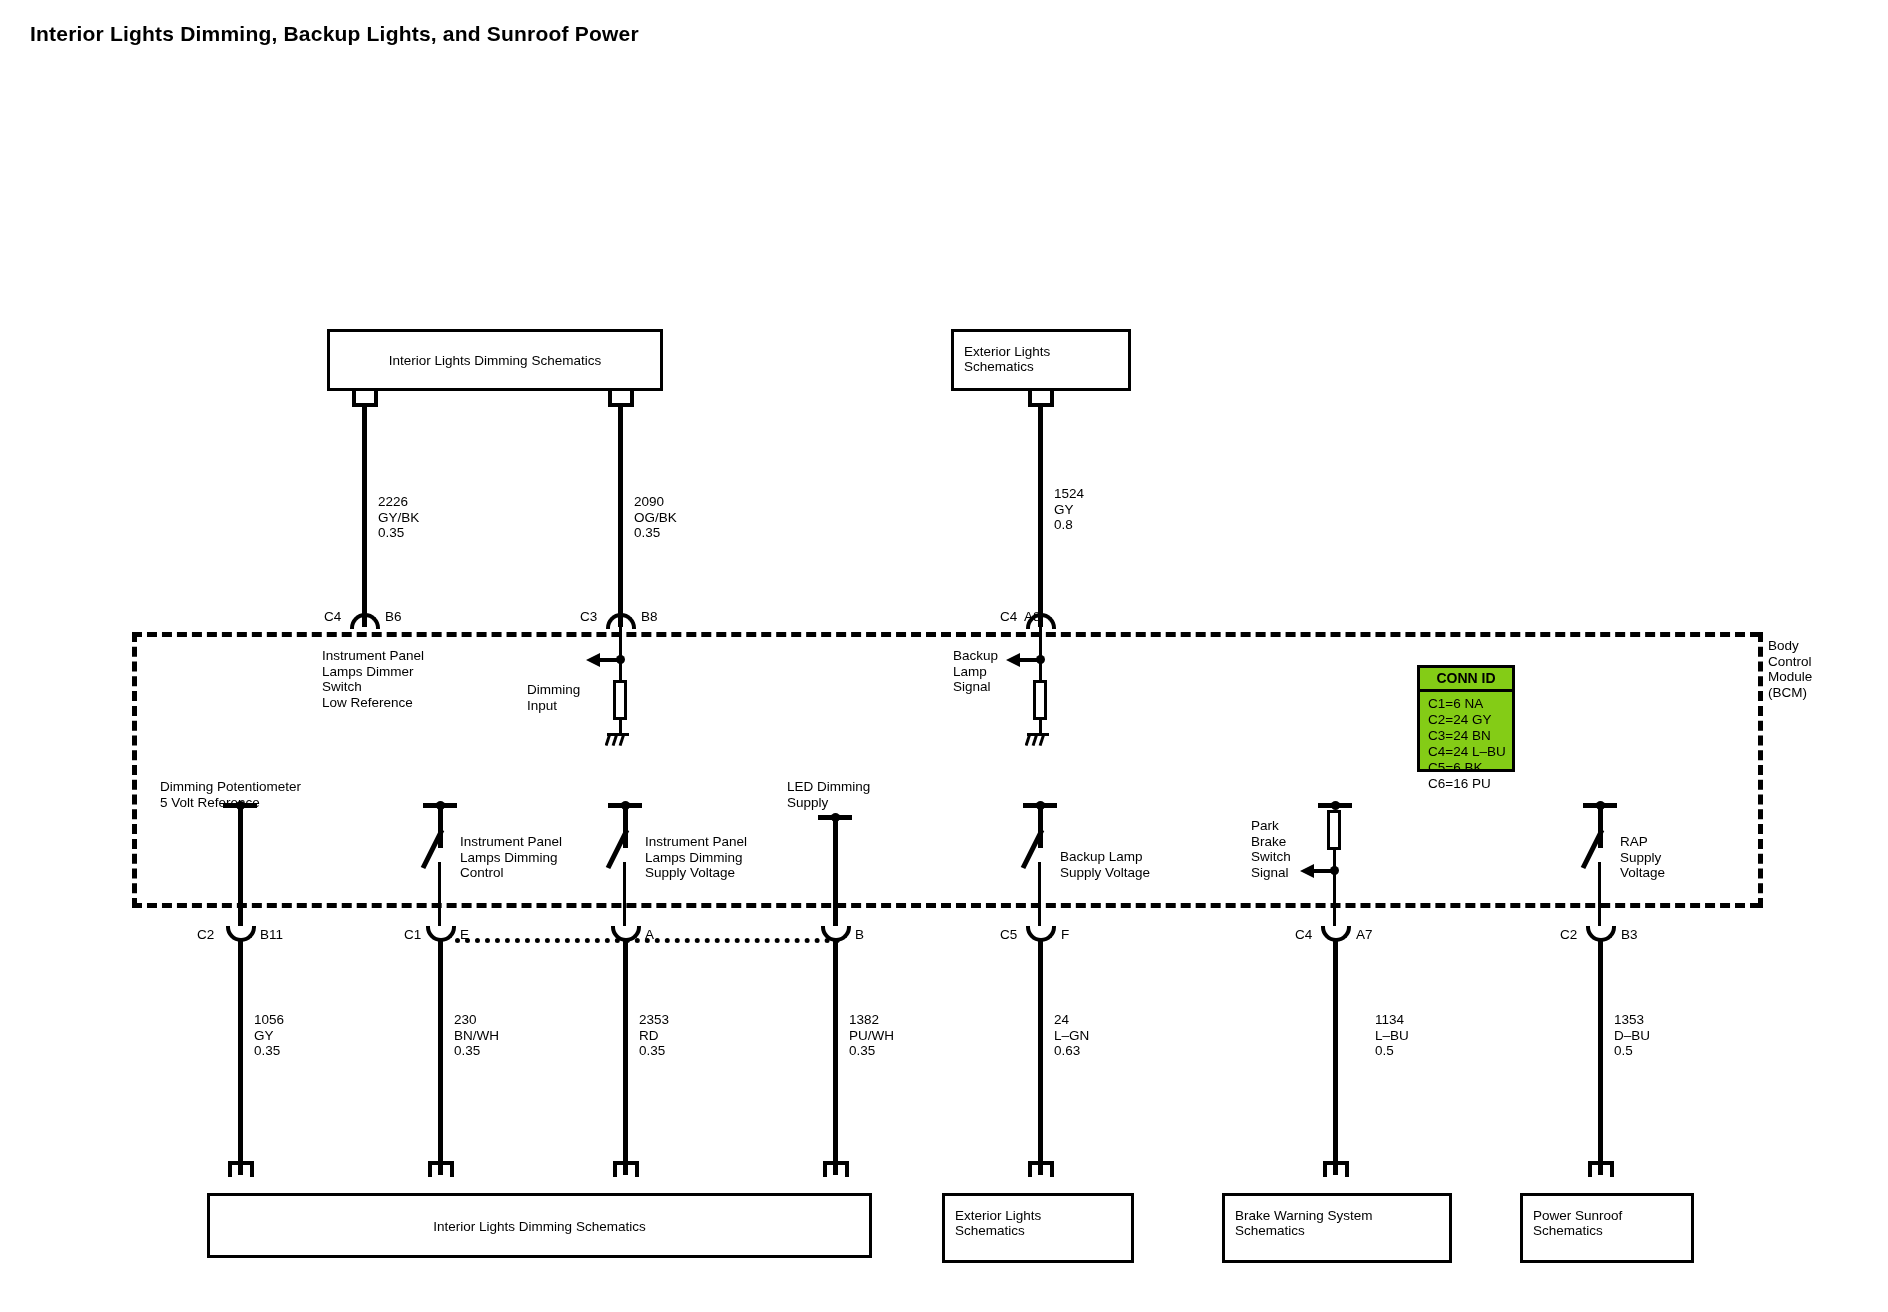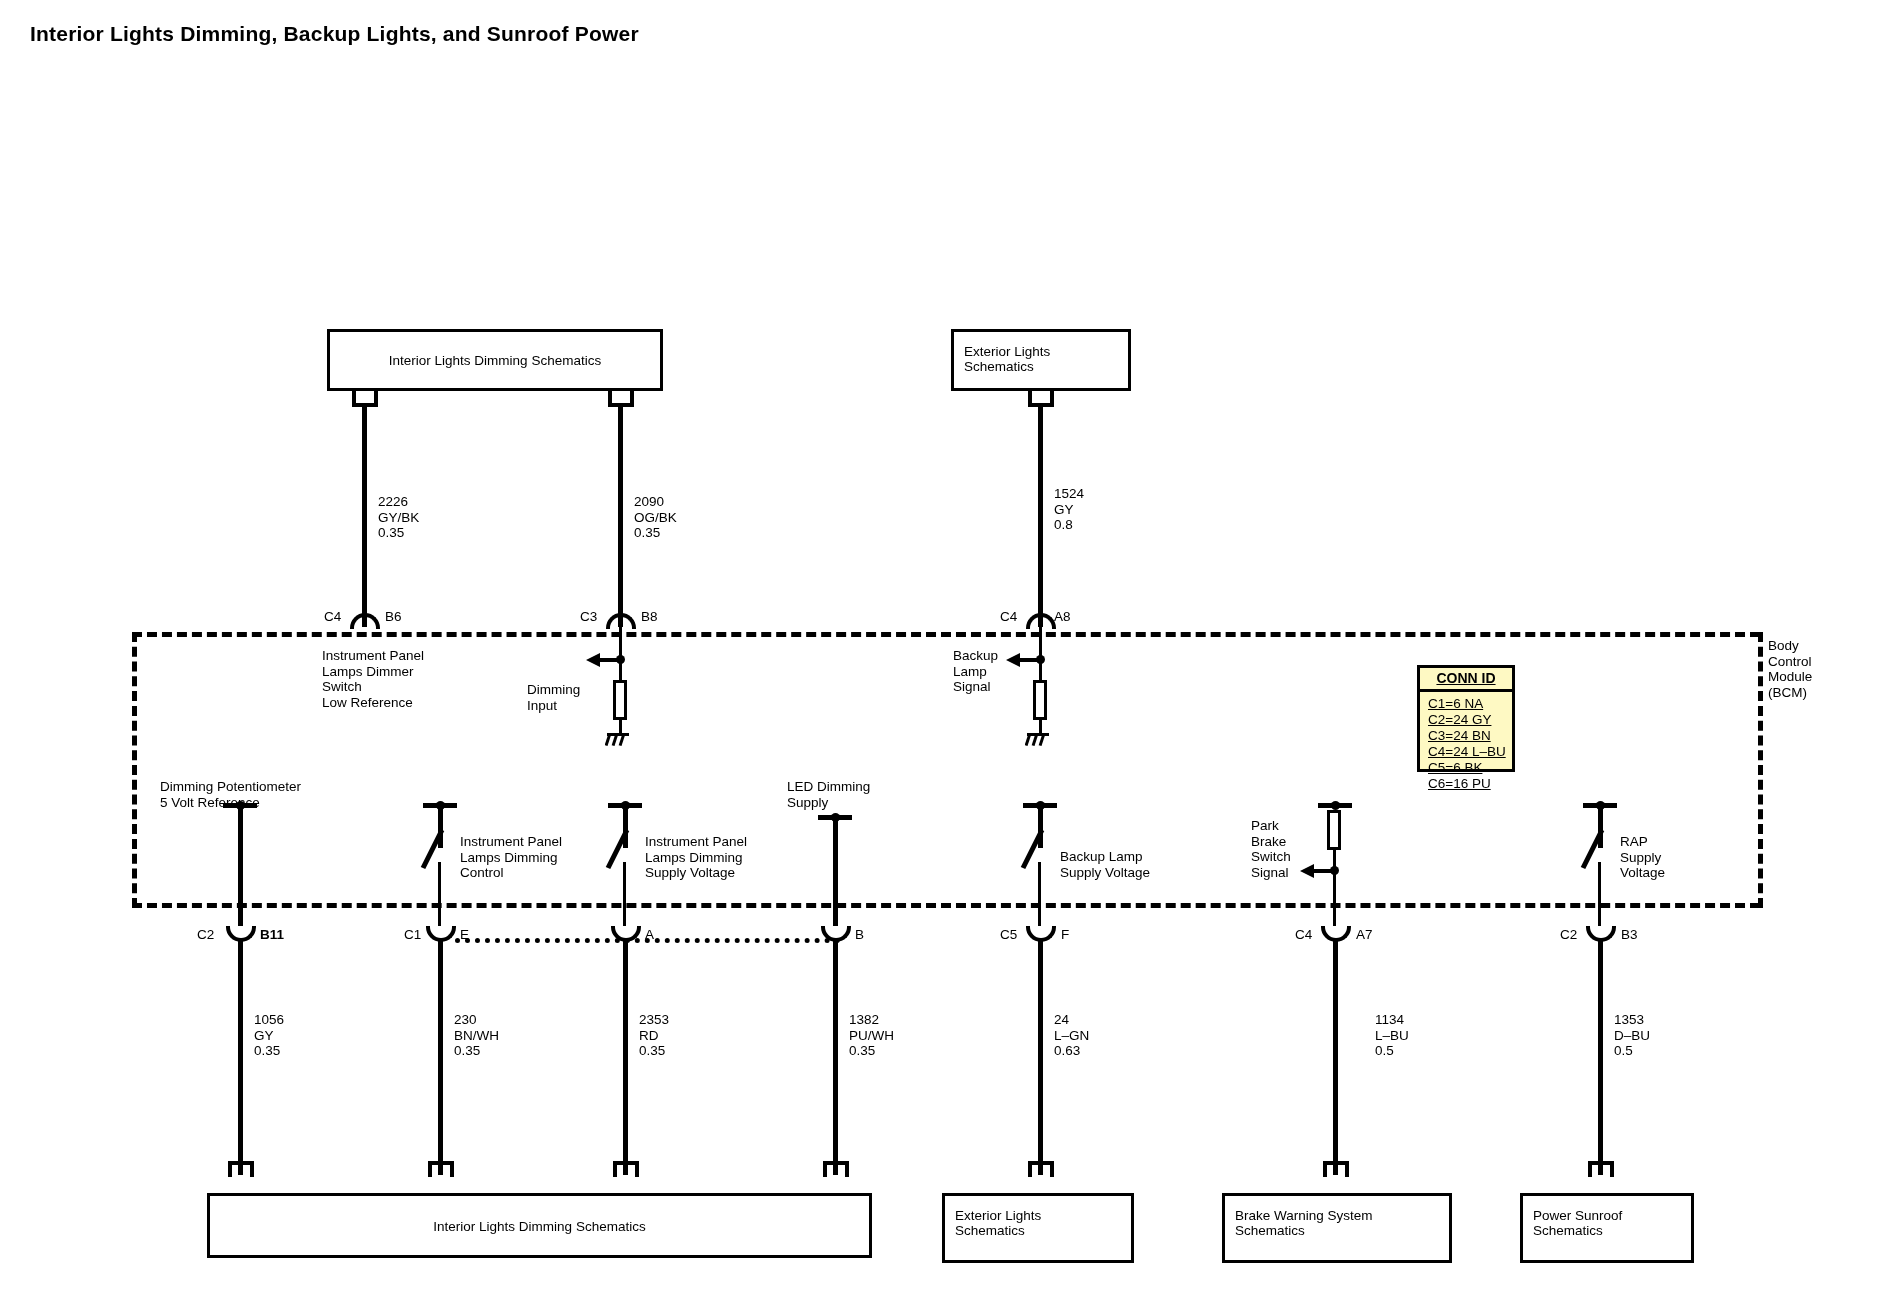--- a/index.html
+++ b/index.html
@@ -33,21 +33,21 @@
   .fnlbl{position:absolute;font-size:13.5px;line-height:15.5px;white-space:pre;}
 
   
   .dash-h{position:absolute;height:0;border-top:5px dashed #000;}
   .dash-v{position:absolute;width:0;border-left:5px dashed #000;}
   .dot-h{position:absolute;height:0;border-top:5px dotted #000;}
 
   .bcmlbl{position:absolute;font-size:13.5px;line-height:15.5px;white-space:pre;}
 
   
-  .connid{position:absolute;border:3px solid #000;background:#fef9c3;box-sizing:border-box;text-decoration:underline;}
+  .connid{position:absolute;border:3px solid #000;background:#84cc16;box-sizing:border-box;}
   .connid .hdr{font-size:14px;font-weight:bold;text-align:center;padding:2px 0 3px;
                border-bottom:3px solid #000;}
   .connid .body{font-size:13.5px;line-height:16px;padding:4px 0 4px 8px;white-space:pre;}
 
   
   .res{position:absolute;width:14px;height:40px;box-sizing:border-box;border:3px solid #000;background:#fff;}
 
   
   .sw{position:absolute;width:22px;height:40px;}
   .sw svg{display:block;}
@@ -121,21 +121,21 @@
     </svg>
   </div>
 
   <div class="pinbox" style="left:1028px;top:391px;"></div>
   <div class="vwire" style="left:1038px;top:404px;height:223px;"></div>
   <div class="wirelbl" style="left:1054px;top:486px;">1524
 GY
 0.8</div>
   <div class="conn-down" style="left:1026px;top:613px;"></div>
   <div class="pinlbl" style="left:1000px;top:610px;">C4</div>
-  <div class="pinlbl" style="left:1054px;top:610px;">A8</div>
+  <div class="pinlbl" style="left:1024px;top:610px;">A8</div>
   <div class="vwire" style="left:1039px;top:627px;width:3px;height:55px;"></div>
   <div class="node" style="left:1036px;top:655px;"></div>
   <div class="arrow" style="left:1006px;top:651px;">
     <svg width="36" height="18" viewBox="0 0 36 18">
       <polygon points="0,9 14,2 14,16" fill="#000"></polygon>
       <rect x="13" y="7" width="23" height="4" fill="#000"></rect>
     </svg>
   </div>
   <div class="fnlbl" style="left:953px;top:648px;">Backup
 Lamp
@@ -170,21 +170,21 @@
 C6=16 PU</div>
   </div>
 
   <div class="tcap" style="left:223px;top:803px;"></div>
   <div class="node" style="left:236px;top:801px;"></div>
   <div class="vwire" style="left:238px;top:806px;height:120px;"></div>
   <div class="fnlbl" style="left:160px;top:779px;">Dimming Potentiometer
 5 Volt Reference</div>
   <div class="conn-up" style="left:226px;top:926px;"></div>
   <div class="pinlbl" style="left:197px;top:928px;">C2</div>
-  <div class="pinlbl" style="left:260px;top:928px;font-weight:bold;">B11</div>
+  <div class="pinlbl" style="left:260px;top:928px;">B11</div>
   <div class="vwire" style="left:238px;top:940px;height:235px;"></div>
   <div class="wirelbl" style="left:254px;top:1012px;">1056
 GY
 0.35</div>
   <div class="pinbox" style="left:228px;top:1161px;border-bottom:none;border-top:4px solid #000;"></div>
 
   <div class="tcap" style="left:423px;top:803px;"></div>
   <div class="node" style="left:436px;top:801px;"></div>
   <div class="vwire" style="left:438px;top:806px;height:42px;"></div>
   <div class="sw" style="left:420px;top:828px;">

